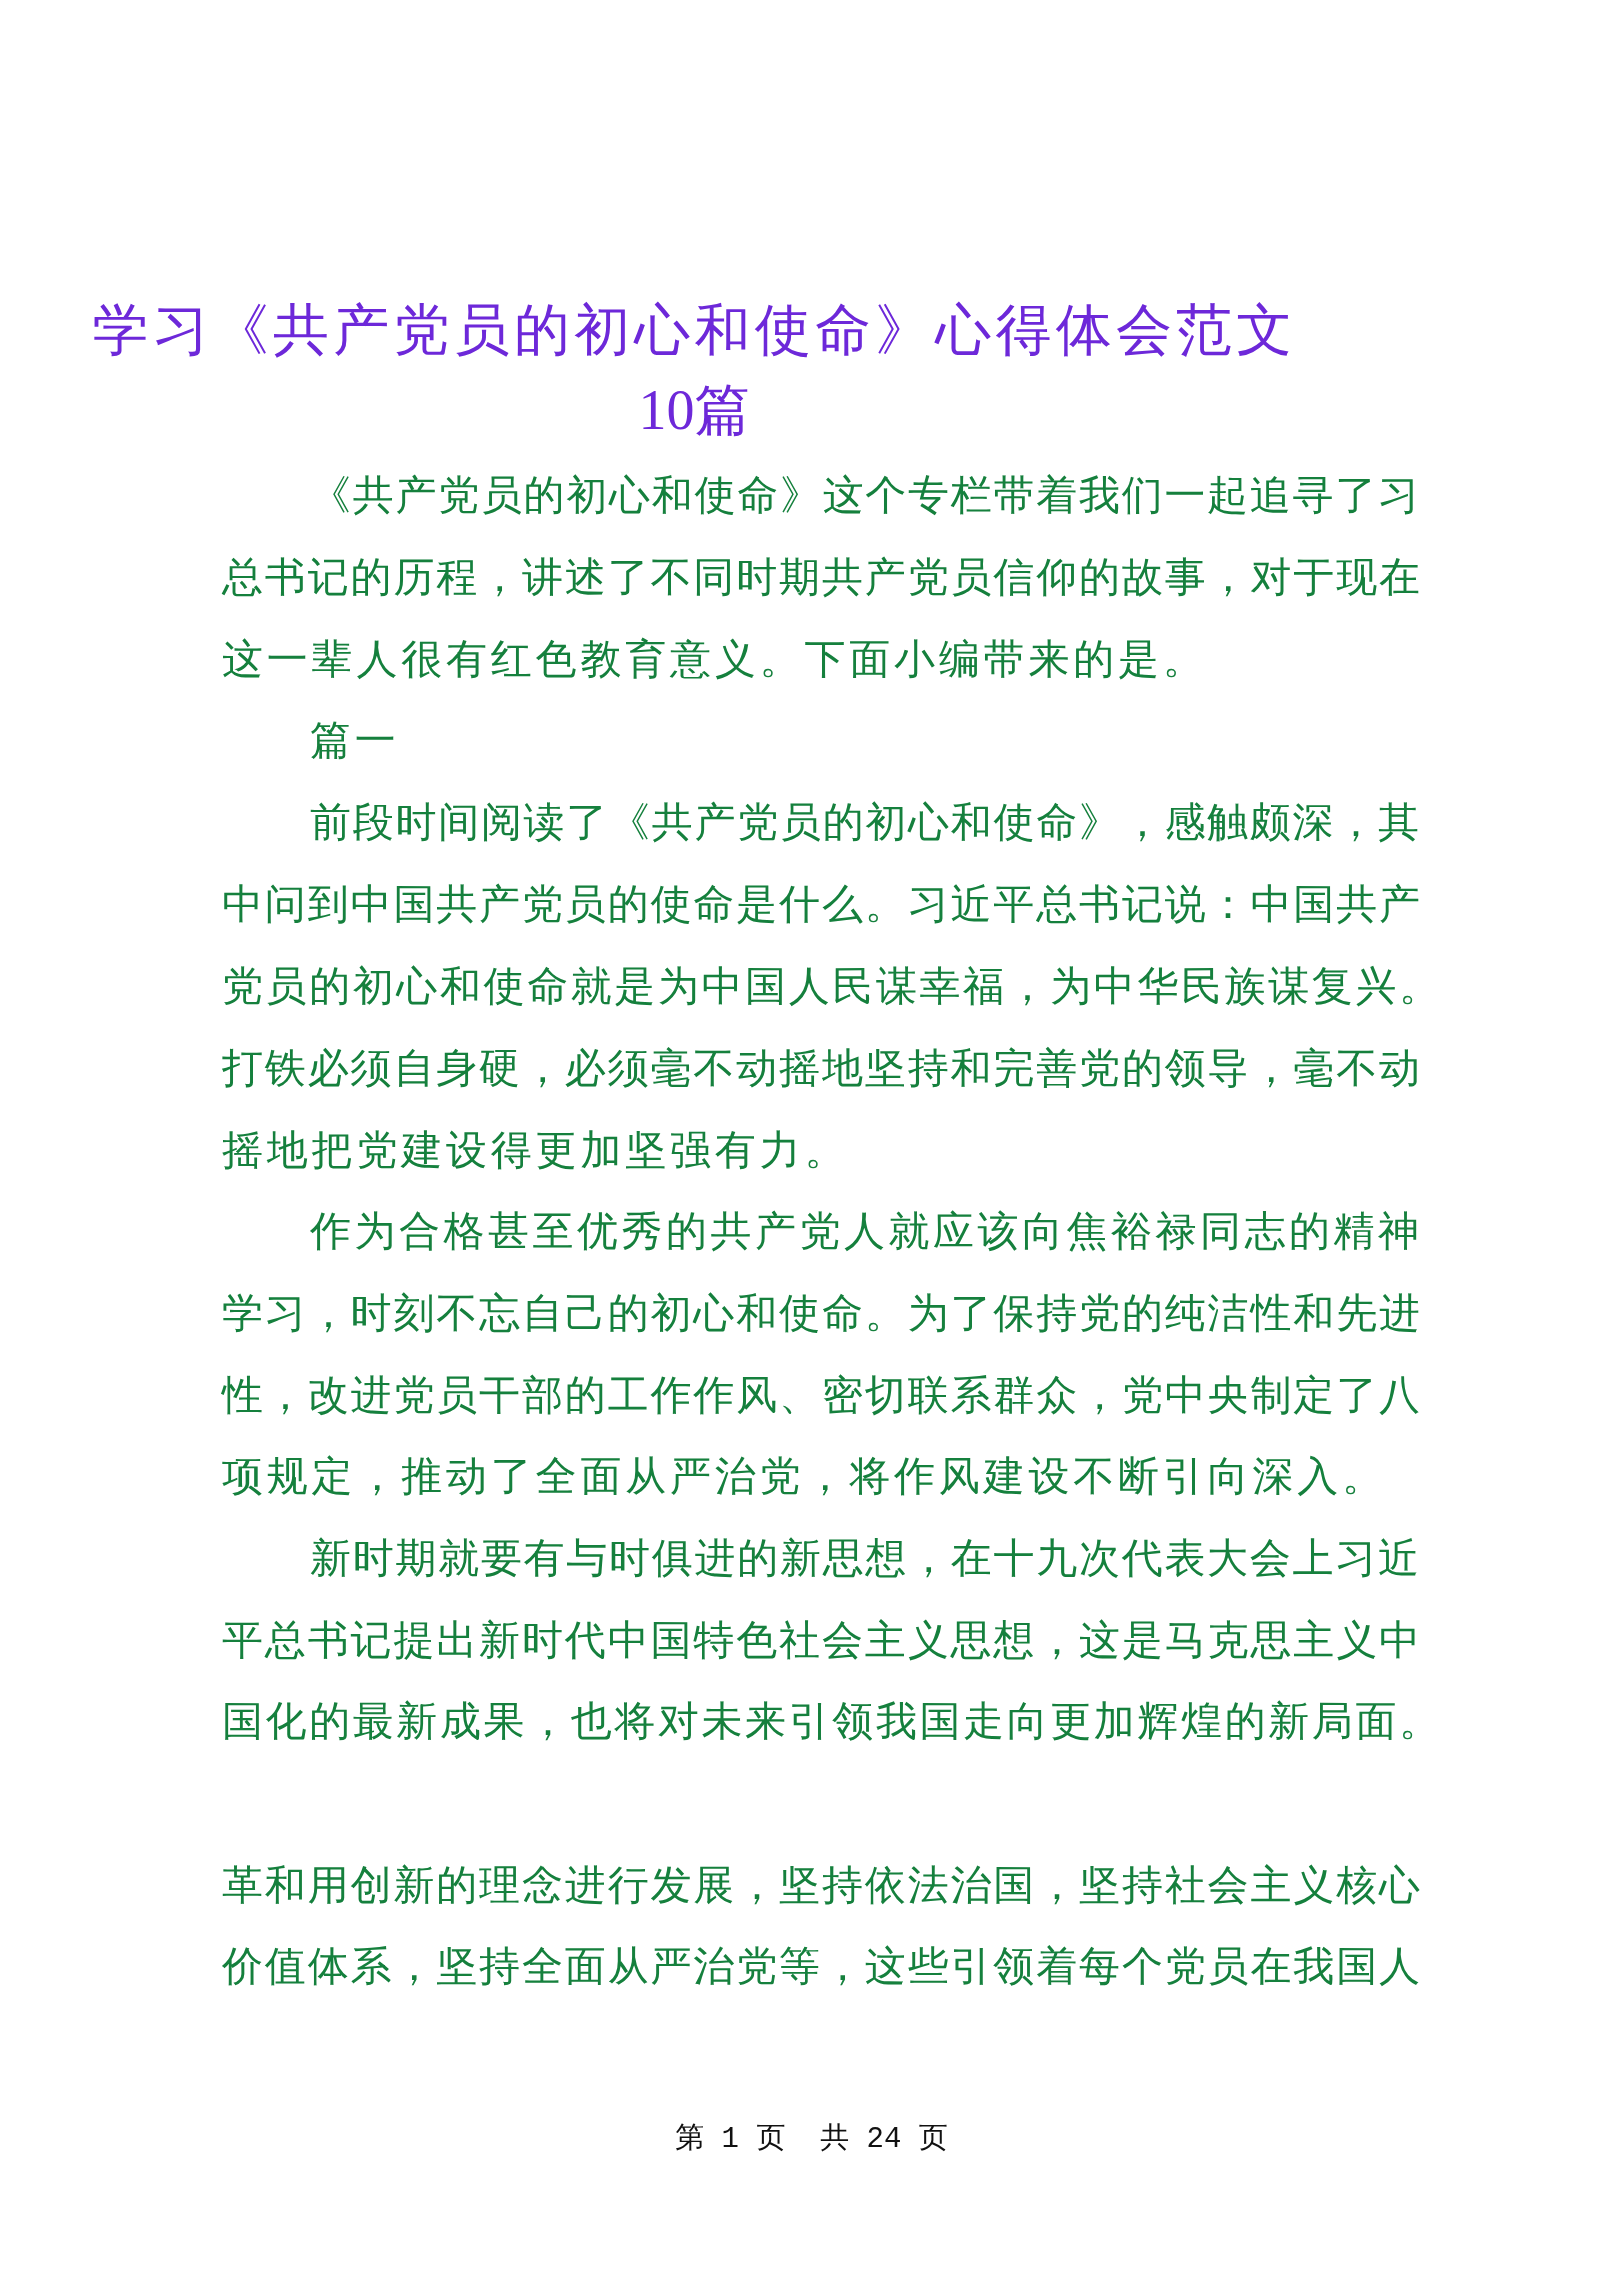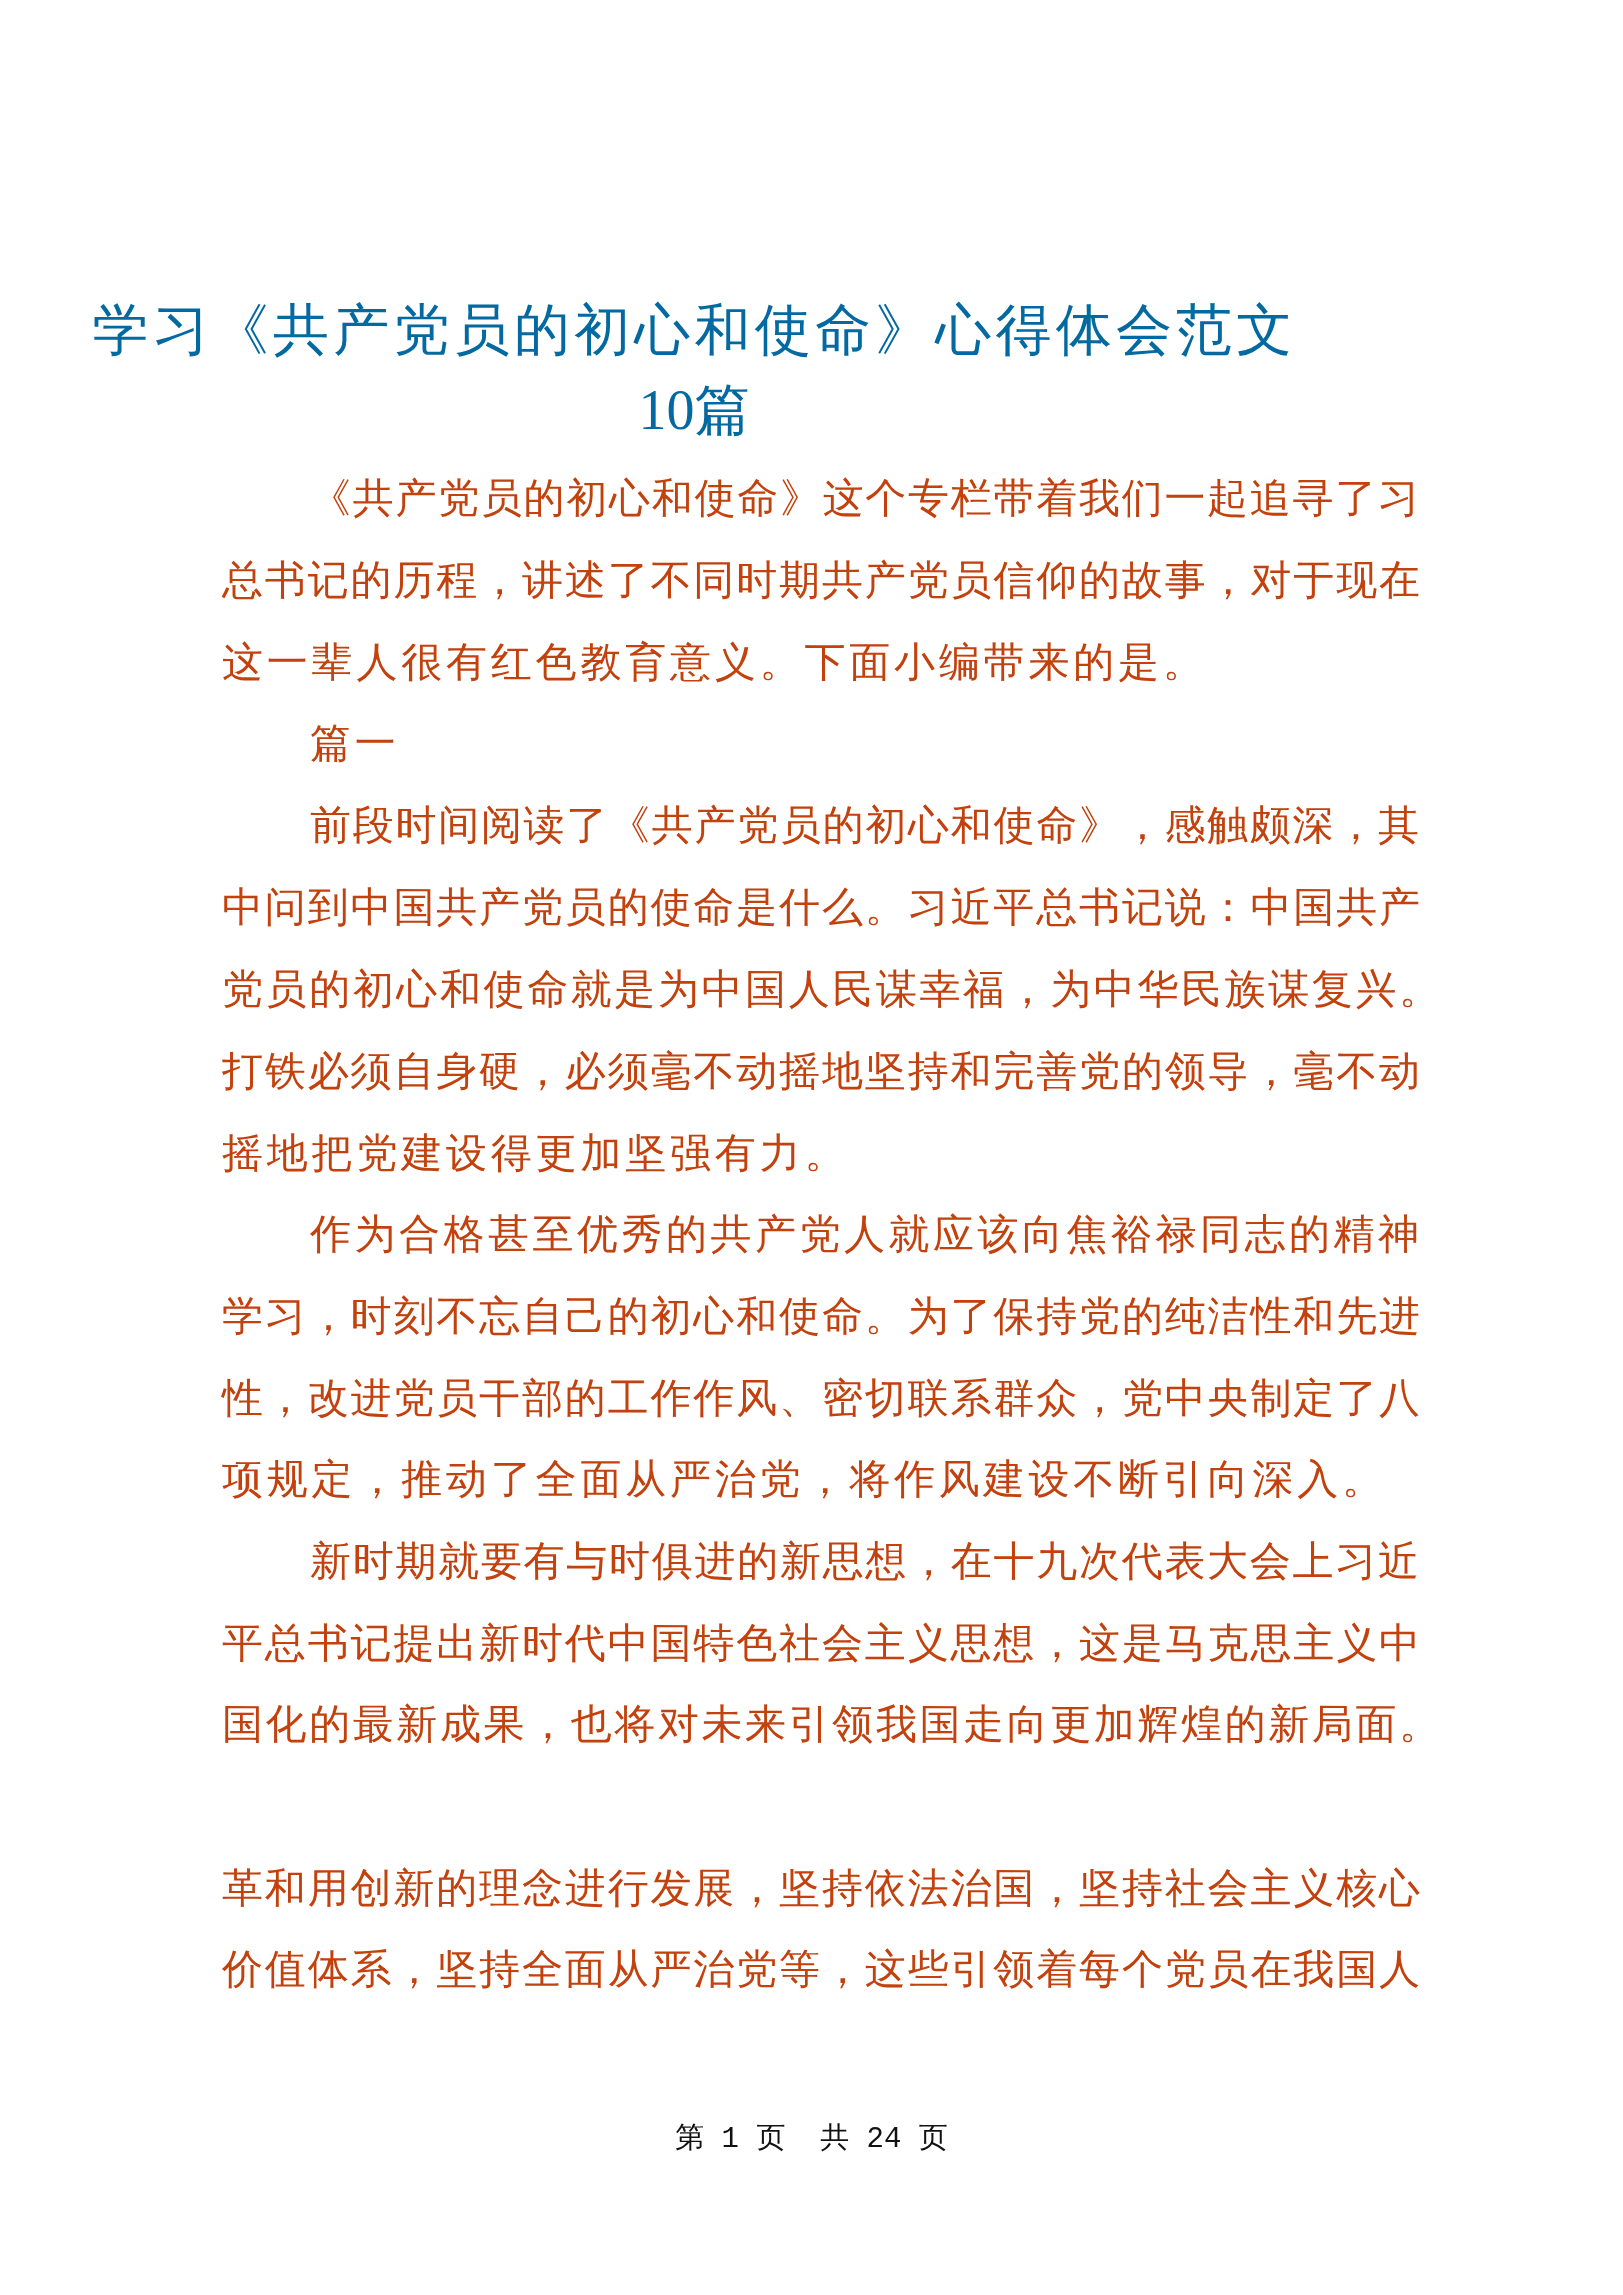--- a/index.html
+++ b/index.html
@@ -1,27 +1,27 @@
 <!DOCTYPE html>
 <html style="font-size:13.5px"><head>
 <meta charset="utf-8">
 <style>
   html, body { margin: 0; padding: 0; background: #ffffff; }
   body { width: 1623px; height: 2295px; position: relative; overflow: hidden; color: #000; }
   .page { position: absolute; left: 0; top: 0; width: 1623px; height: 2295px; background: #fff; }
   .title-line {
     position: absolute; left: 0; width: 1389px; text-align: center;
     font-family: "Liberation Serif", "DejaVu Serif", serif;
-    font-size: 56px; line-height: 76px; letter-spacing: 4.2px; white-space: nowrap; color: #0369a1;
+    font-size: 56px; line-height: 76px; letter-spacing: 4.2px; white-space: nowrap; color: #6d28d9;
   }
   .body-line {
     position: absolute; left: 222px; width: 1198px;
-    font-family: Liberation Sans, sans-serif;
+    font-family: Liberation Mono, monospace;
     font-size: 41px; line-height: 81px; height: 81px;
-    white-space: nowrap; color: #c2410c;
+    white-space: nowrap; color: #15803d;
     text-align: justify; text-align-last: justify;
   }
   .body-line.short { text-align: center; text-align-last: left; letter-spacing: 3.8px; }
   .body-line.indent { left: 310px; width: 1109px; }
   .footer {
     position: absolute; left: 0; width: 1623px; top: 2119px; text-align: center;
     font-family: Liberation Mono, monospace;
     font-size: 29px; line-height: 41px; color: #111; white-space: pre;
   }
 </style>

